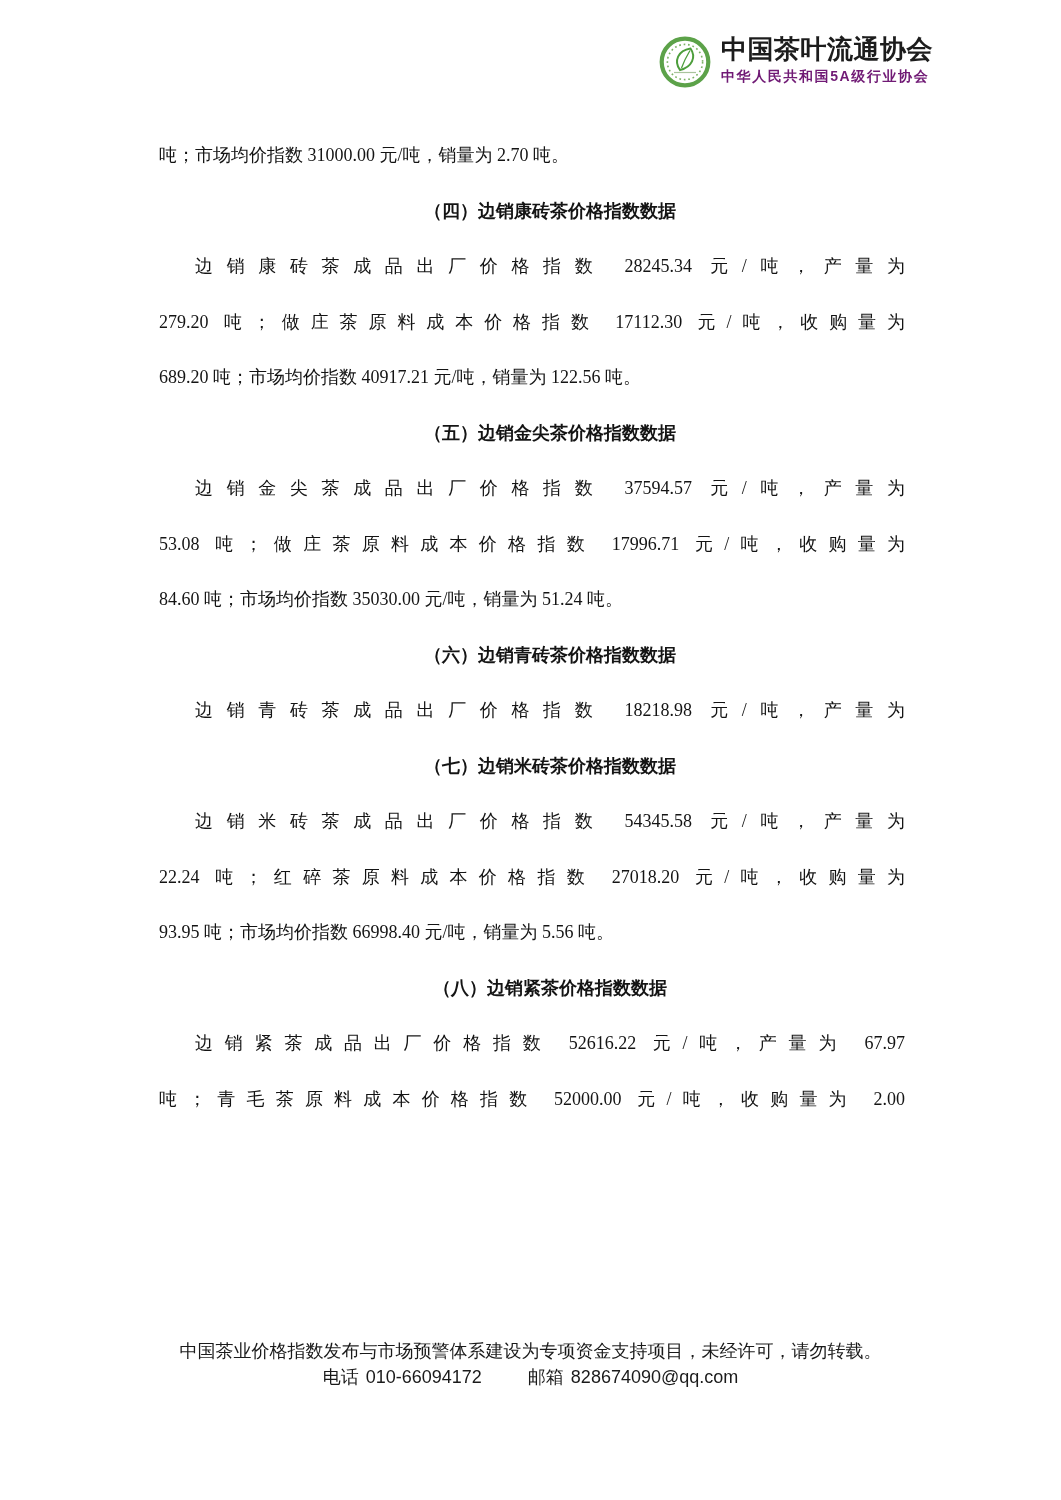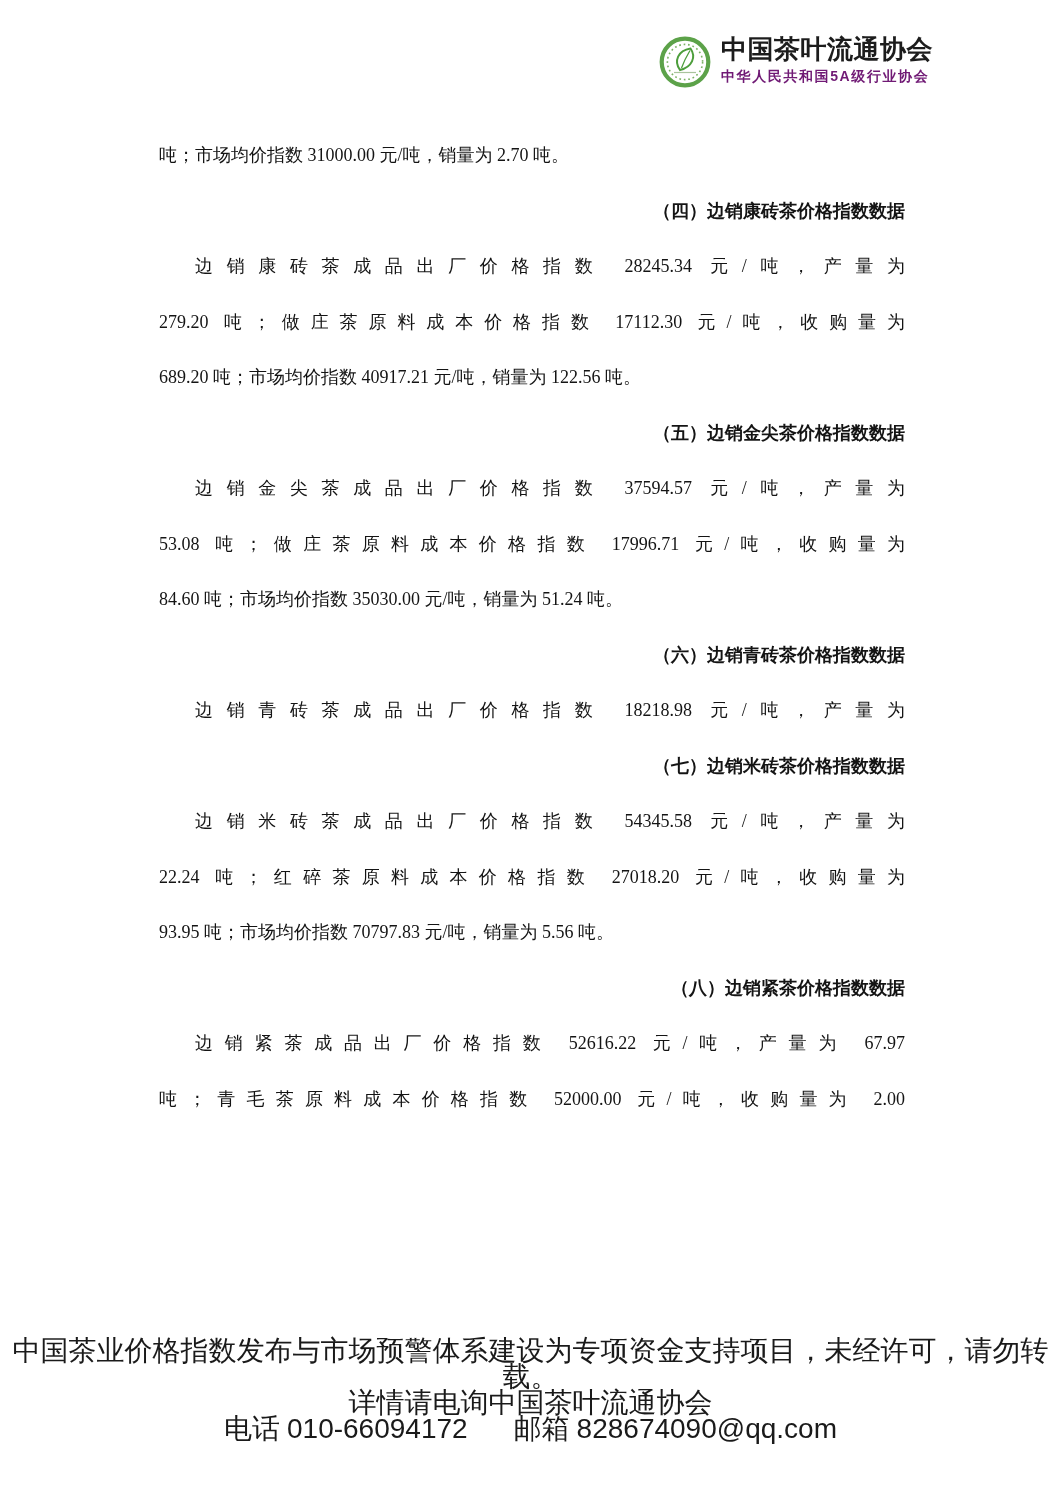--- a/index.html
+++ b/index.html
@@ -38,31 +38,31 @@
   }
   .ln {
     height:55.5px; line-height:55.5px;
     text-align:justify;
     text-justify:inter-character;
   }
   .ln.just, .ln.first { text-align-last:justify; }
   .ln.end  { text-align:left; text-align-last:auto; }
   .ln.first { text-indent:2em; }
   .ln.head {
-    text-align:right; text-align-last:auto; text-indent:2em;
+    text-align:center; text-align-last:auto; text-indent:2em;
     font-family:"Liberation Sans","DejaVu Sans",sans-serif;
     font-weight:bold;
   }
 
   
   .footer {
     position:absolute; left:0; width:100%; top:1338px;
     text-align:center; color:#1a1a1a;
   }
-  .footer-line { font-size:28px; line-height:26px; }
+  .footer-line { font-size:18px; line-height:26px; }
   .footer-line.f3 { font-family:"Liberation Sans","DejaVu Sans",sans-serif; }
   .f3 .num { margin-left:7px; }
   .f3 .email-label { margin-left:46px;margin-top:18px; }
 </style>
 </head>
 <body>
 
 <div class="page">
 
   <div class="header">
@@ -88,27 +88,26 @@
     <div class="ln end">689.20 吨；市场均价指数 40917.21 元/吨，销量为 122.56 吨。</div>
     <div class="ln head">（五）边销金尖茶价格指数数据</div>
     <div class="ln first">边销金尖茶成品出厂价格指数 37594.57 元/吨，产量为</div>
     <div class="ln just">53.08 吨；做庄茶原料成本价格指数 17996.71 元/吨，收购量为</div>
     <div class="ln end">84.60 吨；市场均价指数 35030.00 元/吨，销量为 51.24 吨。</div>
     <div class="ln head">（六）边销青砖茶价格指数数据</div>
     <div class="ln first">边销青砖茶成品出厂价格指数 18218.98 元/吨，产量为</div>
     <div class="ln head">（七）边销米砖茶价格指数数据</div>
     <div class="ln first">边销米砖茶成品出厂价格指数 54345.58 元/吨，产量为</div>
     <div class="ln just">22.24 吨；红碎茶原料成本价格指数 27018.20 元/吨，收购量为</div>
-    <div class="ln end">93.95 吨；市场均价指数 70797.83 元/吨，销量为 5.56 吨。</div>
+    <div class="ln end">93.95 吨；市场均价指数 66998.40 元/吨，销量为 5.56 吨。</div>
     <div class="ln head">（八）边销紧茶价格指数数据</div>
     <div class="ln first">边销紧茶成品出厂价格指数 52616.22 元/吨，产量为 67.97</div>
     <div class="ln just">吨；青毛茶原料成本价格指数 52000.00 元/吨，收购量为 2.00</div>
   </div>
 
   <div class="footer">
     <div class="footer-line f1">中国茶业价格指数发布与市场预警体系建设为专项资金支持项目，未经许可，请勿转载。</div>
-    <div class="footer-line f2">详情请电询中国茶叶流通协会</div>
     <div class="footer-line f3">
       <span>电话</span><span class="num">010-66094172</span><span class="email-label">邮箱</span><span class="num">828674090@qq.com</span>
     </div>
   </div>
 
 </div>
 
 </body></html>

